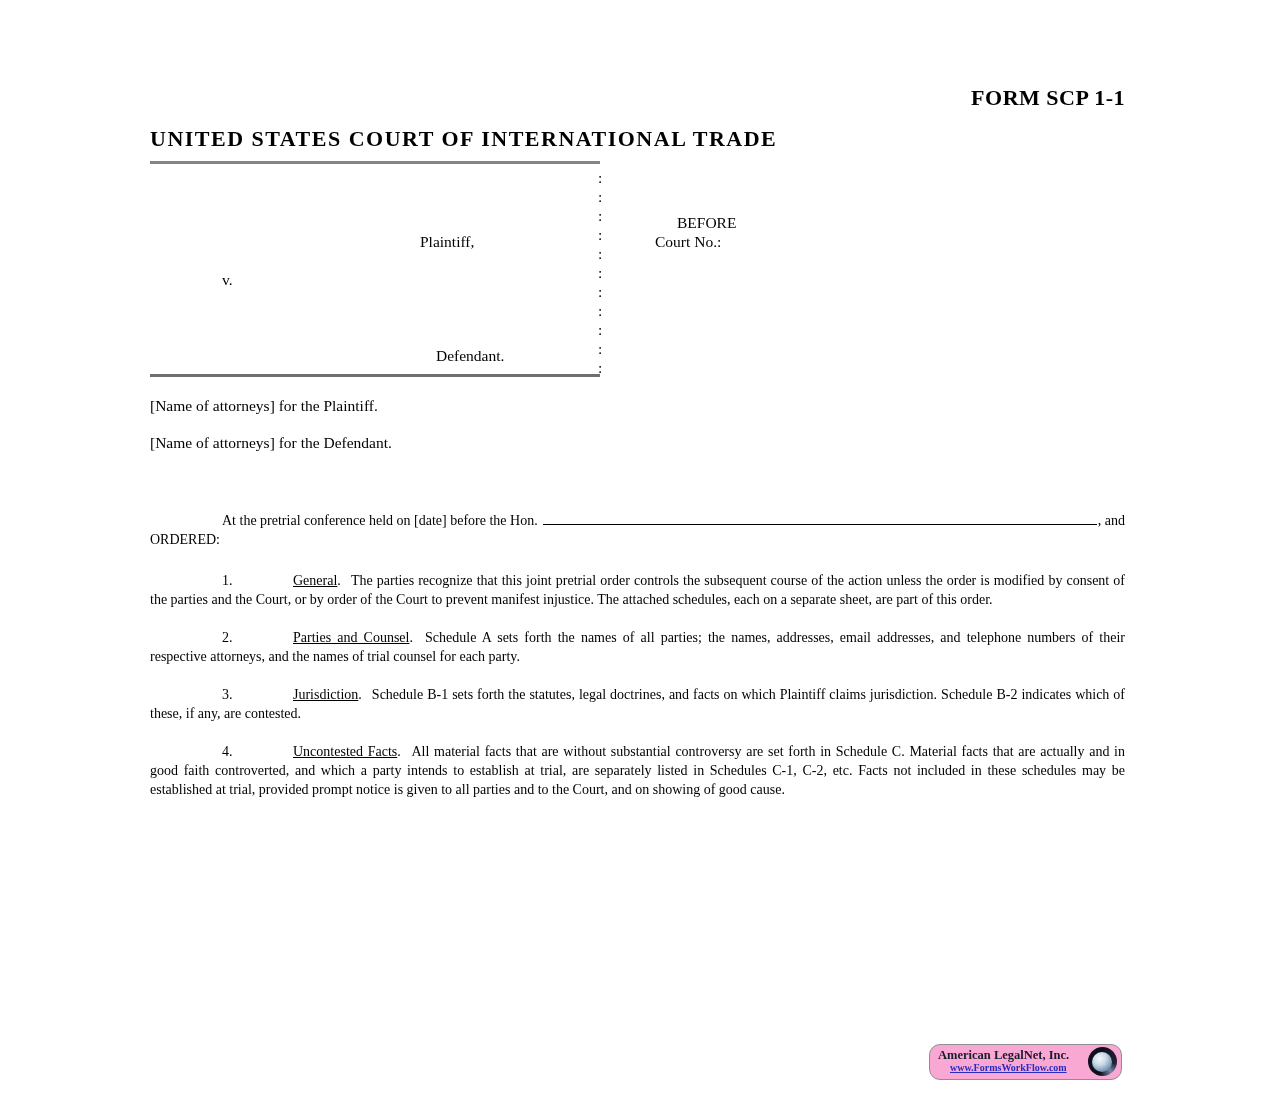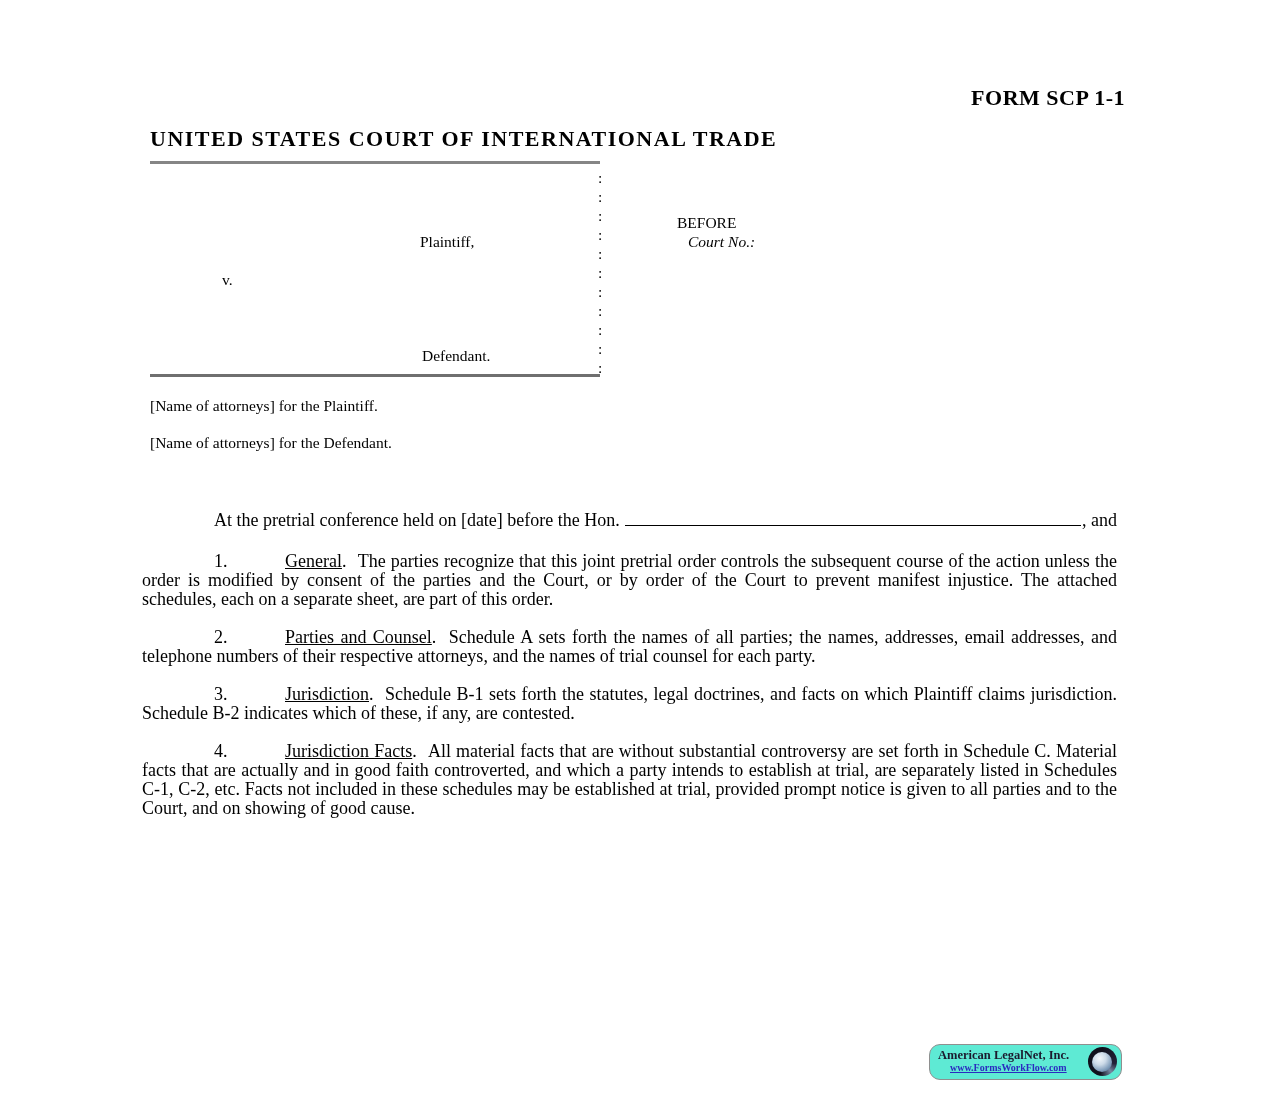--- a/index.html
+++ b/index.html
@@ -18,48 +18,48 @@
   }
   
   .caption { position:absolute; left:150px; top:161px; width:975px; height:216px; font-size:15.5px; line-height:19px; }
   .cap-rule { position:absolute; left:0; width:450px; background:#858585; }
   .cap-rule.top { top:0; height:3px; }
   .cap-rule.bottom { top:213px; height:3px; background:#6f6f6f; }
   .cap-colon { position:absolute; left:448px; }
   .cap-left, .cap-right { position:absolute; white-space:nowrap;margin-top:7px; }
   .cap-plaintiff { left:270px; top:64px; }
   .cap-versus { left:72px; top:102px; }
-  .cap-defendant { left:272px; top:178px; }
+  .cap-defendant { left:286px; top:178px; }
   .cap-before { left:527px; top:45px; }
-  .cap-courtno { left:538px; top:64px;font-style:italic; }
+  .cap-courtno { left:505px; top:64px; }
   
   .atty { position:absolute; left:150px; font-size:15.5px; line-height:19px; white-space:nowrap; }
   .atty.p { top:396px; }
   .atty.d { top:433px; }
   
   .order-heading {
     position:absolute; left:150px; top:470px; width:975px; text-align:center;
     font-size:20px; font-weight:bold; letter-spacing:1.5px; text-decoration:underline;
   }
   
-  .body-flow { position:absolute; left:142px; top:511px; width:975px; font-size:18px; line-height:19px; }
+  .body-flow { position:absolute; left:150px; top:511px; width:975px; font-size:14px; line-height:19px; }
   .intro { margin-bottom:22px; }
   .intro-line1 { display:flex; align-items:baseline; }
   .il1-before { padding-left:72px; white-space:nowrap; }
   .hon-blank { flex:1 1 auto; border-bottom:1.5px solid #000; margin:0 1px 3px 5px; height:1px; }
   .il1-after { white-space:nowrap; }
   .intro-line2 { text-align:justify; text-align-last:justify; }
   .para { margin:0 0 19px 0; text-align:justify; text-indent:72px; }
   .pnum { display:inline-block; width:71px; text-indent:0; }
   .plabel { text-decoration:underline; }
   .ptext { padding-left:6px; }
   
   .alnbox {
     position:absolute; left:929px; top:1044px; width:193px; height:36px;
-    border:1.5px solid #8f8f8f; border-radius:11px; box-sizing:border-box; background:#5eead4;
+    border:1.5px solid #8f8f8f; border-radius:11px; box-sizing:border-box; background:#f9a8d4;
   }
   .aln-company {
     position:absolute; left:8px; top:3px; font-size:12.5px; font-weight:bold; color:#1b1b2e; white-space:nowrap;
   }
   .aln-site {
     position:absolute; left:20px; top:17px; font-size:10px; font-weight:bold; color:#2b2bc0;
     text-decoration:underline; white-space:nowrap; cursor:pointer;
   }
   .aln-globe {
     position:absolute; right:4px; top:2px; width:29px; height:29px; border-radius:50%;
@@ -106,39 +106,40 @@
 
 
   <div class="body-flow">
 
     <div class="intro">
       <div class="intro-line1">
         <span class="il1-before">At the pretrial conference held on [date] before the Hon.</span>
         <span class="hon-blank"></span>
         <span class="il1-after">, and</span>
       </div>
+      <div class="intro-line3">ORDERED:</div>
     </div>
 
     <p class="para">
       <span class="pnum">1.</span><span class="plabel">General</span><span>.</span>
       <span class="ptext">The parties recognize that this joint pretrial order controls the subsequent course of the action unless the order is modified by consent of the parties and the Court, or by order of the Court to prevent manifest injustice. The attached schedules, each on a separate sheet, are part of this order.</span>
     </p>
 
     <p class="para">
       <span class="pnum">2.</span><span class="plabel">Parties and Counsel</span><span>.</span>
       <span class="ptext">Schedule A sets forth the names of all parties; the names, addresses, email addresses, and telephone numbers of their respective attorneys, and the names of trial counsel for each party.</span>
     </p>
 
     <p class="para">
       <span class="pnum">3.</span><span class="plabel">Jurisdiction</span><span>.</span>
       <span class="ptext">Schedule B-1 sets forth the statutes, legal doctrines, and facts on which Plaintiff claims jurisdiction. Schedule B-2 indicates which of these, if any, are contested.</span>
     </p>
 
     <p class="para">
-      <span class="pnum">4.</span><span class="plabel">Jurisdiction Facts</span><span>.</span>
+      <span class="pnum">4.</span><span class="plabel">Uncontested Facts</span><span>.</span>
       <span class="ptext">All material facts that are without substantial controversy are set forth in Schedule C. Material facts that are actually and in good faith controverted, and which a party intends to establish at trial, are separately listed in Schedules C-1, C-2, etc. Facts not included in these schedules may be established at trial, provided prompt notice is given to all parties and to the Court, and on showing of good cause.</span>
     </p>
 
 
   </div>
 
   <div class="alnbox">
     <div class="aln-company">American LegalNet, Inc.</div>
     <a class="aln-site">www.FormsWorkFlow.com</a>
     <span class="aln-globe"></span>

